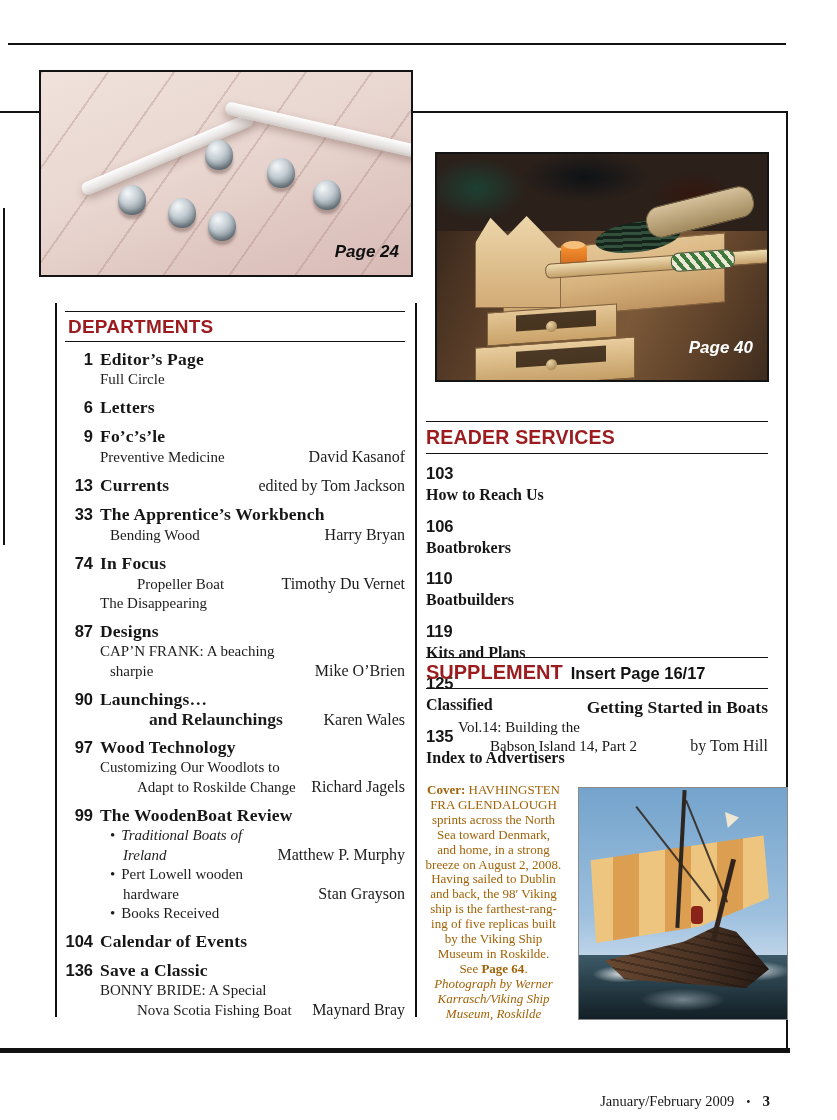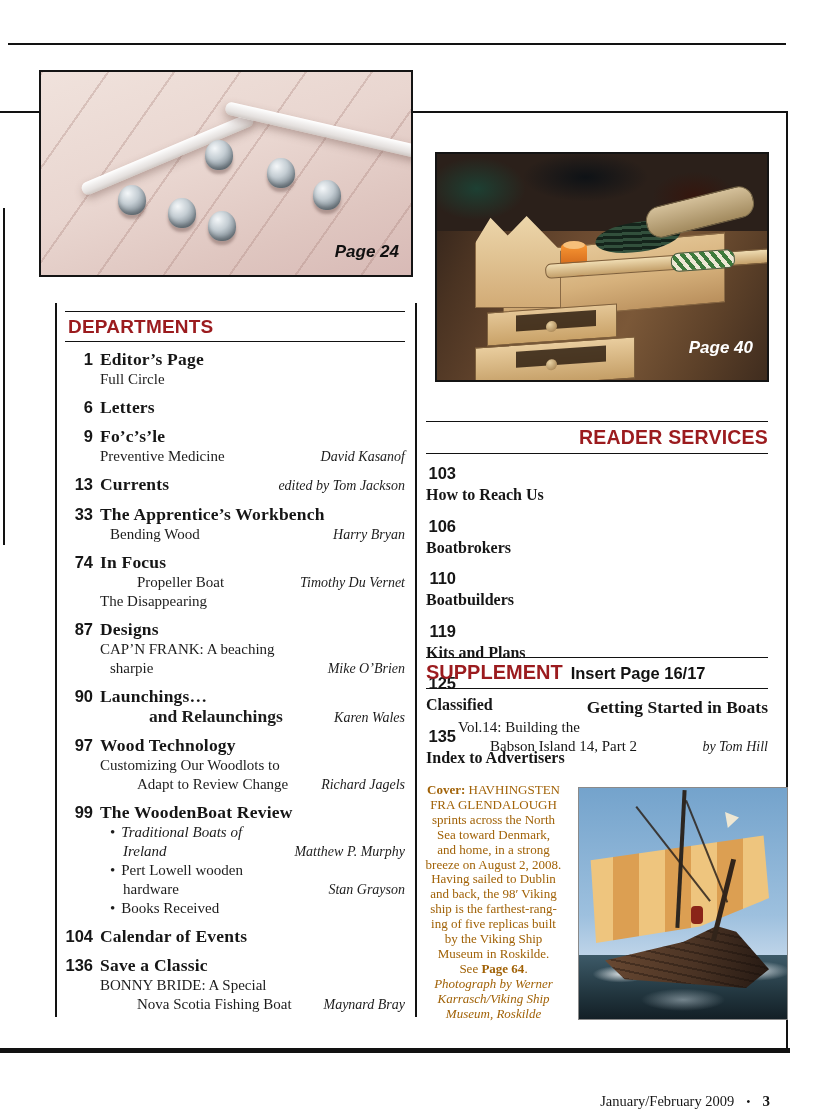--- a/index.html
+++ b/index.html
@@ -110,29 +110,29 @@
   .dept-header{font-size:19px;letter-spacing:.2px;padding:4px 0 3px 3px;margin-bottom:7px;}
   .dept-item{margin-bottom:8px;}
   .entry-head{display:flex;align-items:baseline;line-height:21px;}
   .entry-num{font-family:"Liberation Sans",sans-serif;font-weight:bold;font-size:16.5px;
     width:28px;min-width:28px;text-align:right;margin-right:7px;white-space:nowrap;}
   .entry-title{font-weight:bold;font-size:17.5px;letter-spacing:.2px;}
   .entry-rows{margin-left:35px;}
   .entry-row{display:flex;align-items:baseline;line-height:19px;font-size:15px;color:#1c1c1c;}
   .entry-row .txt.italic{font-style:italic;}
   .entry-row .txt.title2{font-weight:bold;font-size:17.5px;}
-  .author{margin-left:auto;font-style:italic;font-size:14px;color:#1c1c1c;white-space:nowrap;padding-left:6px;}
+  .author{margin-left:auto;font-size:16px;color:#1c1c1c;white-space:nowrap;padding-left:6px;}
   .ind1{padding-left:10px;}
   .ind2{padding-left:23px;}
   .ind3{padding-left:37px;}
   .ind4{padding-left:49px;}
   .bullet-glyph{padding-left:10px;padding-right:6px;}
 
   
-  .rs-block{position:absolute;left:417px;top:413px;width:371px;box-sizing:border-box;padding:8px 20px 0 9px;text-align:right;}
+  .rs-block{position:absolute;left:417px;top:413px;width:371px;box-sizing:border-box;padding:8px 20px 0 9px;}
   .rs-header{font-size:19.5px;letter-spacing:.2px;padding:4px 0 4px 0;margin-bottom:9px;}
   .rs-item{display:flex;align-items:baseline;line-height:21px;margin-bottom:10.5px;flex-direction:column;}
   .rs-num{font-family:"Liberation Sans",sans-serif;font-weight:bold;font-size:16.5px;
     width:30px;min-width:30px;margin-right:7px;white-space:nowrap;}
   .rs-title{font-weight:bold;font-size:16px;}
 
   .sup-block{position:absolute;left:417px;top:657px;width:371px;box-sizing:border-box;padding:0 20px 0 9px;text-align:right;}
   .sup-header{display:flex;align-items:baseline;padding:3px 0 4px 0;font-size:20px;}
   .sup-note{color:#121212;font-size:16.5px;margin-left:8px;}
   .sup-feature-title{font-weight:bold;font-size:17.5px;line-height:21px;margin-top:8px;}
@@ -294,21 +294,21 @@
         <div class="dept-item">
           <div class="entry-head">
             <span class="entry-num">97</span>
             <span class="entry-title">Wood Technology</span>
           </div>
           <div class="entry-rows">
             <div class="entry-row">
               <span class="txt">Customizing Our Woodlots to</span>
             </div>
             <div class="entry-row ind3">
-              <span class="txt">Adapt to Review Change</span>
+              <span class="txt">Adapt to Roskilde Change</span>
               <span class="author">Richard Jagels</span>
             </div>
           </div>
         </div>
         <div class="dept-item">
           <div class="entry-head">
             <span class="entry-num">99</span>
             <span class="entry-title">The WoodenBoat Review</span>
           </div>
           <div class="entry-rows">

